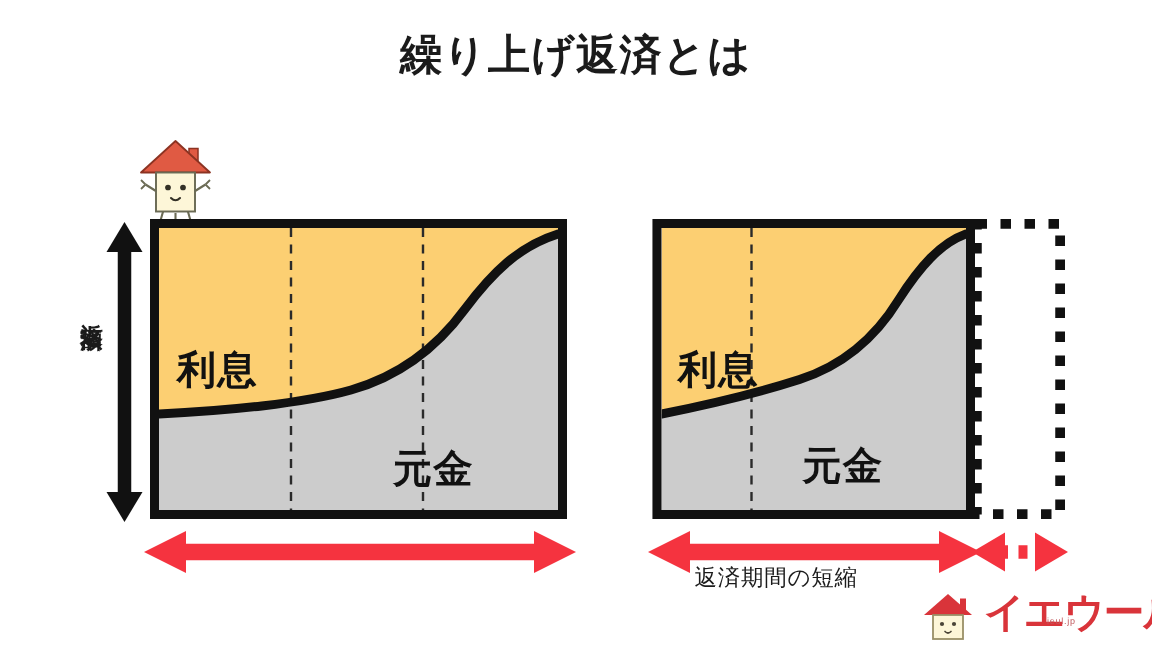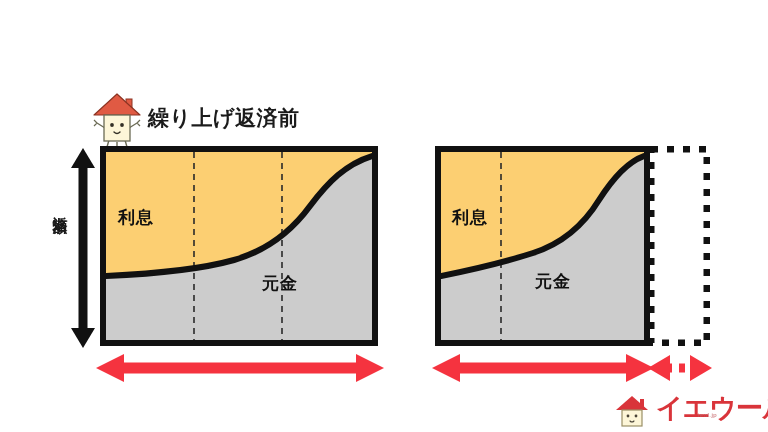--- a/index.html
+++ b/index.html
@@ -58,25 +58,26 @@
     border: 6px solid #111111;
     background: #cccccc;
     overflow: hidden;
   }
   .chart-box.left  { left: 100px; top: 146px; width: 278px; height: 200px; }
   .chart-box.right { left: 435px; top: 146px; width: 215px; height: 200px; }
   .chart-box svg { display: block; width: 100%; height: 100%; }
 
   .area-label {
     position: absolute;
-    font-size: 17px;
+    font-size: 26px;
     font-weight: bold;
     color: #111111;
     letter-spacing: 1px;
     white-space: nowrap;
+    margin-top: 23px;
   }
   .lbl-interest-left  { left: 118px; top: 206px; }
   .lbl-principal-left { left: 262px; top: 272px; }
   .lbl-interest-right { left: 452px; top: 206px; }
   .lbl-principal-right{ left: 535px; top: 270px; }
 
   
   .v-arrow {
     position: absolute;
     left: 70px;
@@ -157,20 +158,21 @@
     top: 2px;
     width: 38px;
     height: 34px;
   }
 </style>
 </head>
 <body>
 
 <div class="stage">
 
+  <div class="page-title">繰り上げ返済とは</div>
 
   <div class="house-mascot">
     <svg viewBox="0 0 58 58" width="58" height="58">
 
       <path d="M21 50 L19 57 M29 52 L29 58 M37 50 L39 57" stroke="#6b6b55" stroke-width="1.4" fill="none"></path>
 
       <path d="M17 38 L9 33 M41 38 L49 33" stroke="#6b6b55" stroke-width="1.4" fill="none"></path>
       <path d="M9 33 l-3 -3 M9 33 l-3 3 M49 33 l3 -3 M49 33 l3 3" stroke="#6b6b55" stroke-width="1.2" fill="none"></path>
 
       <rect x="38" y="9" width="6" height="11" fill="#e05a43" stroke="#8c3322" stroke-width="1"></rect>
@@ -178,21 +180,20 @@
       <path d="M29 4 L52 25 L6 25 Z" fill="#e05a43" stroke="#8c3322" stroke-width="1.2" stroke-linejoin="round"></path>
 
       <rect x="16" y="25" width="26" height="26" fill="#fdf6d8" stroke="#6b6b55" stroke-width="1.3"></rect>
 
       <circle cx="24" cy="35" r="1.9" fill="#333026"></circle>
       <circle cx="34" cy="35" r="1.9" fill="#333026"></circle>
       <path d="M26 42 q3 3 6 0" stroke="#333026" stroke-width="1.4" fill="none" stroke-linecap="round"></path>
     </svg>
   </div>
 
-  <div class="panel-title left">繰り上げ返済前</div>
 
 
   <div class="v-arrow">
     <svg viewBox="0 0 26 200" width="26" height="200">
       <line x1="13" y1="14" x2="13" y2="186" stroke="#111111" stroke-width="9"></line>
       <polygon points="13,0 25,20 1,20" fill="#111111"></polygon>
       <polygon points="13,200 25,180 1,180" fill="#111111"></polygon>
     </svg>
   </div>
 
@@ -248,20 +249,21 @@
   </div>
 
   <div class="h-arrow dotted-span">
     <svg viewBox="0 0 64 32" width="64" height="32">
       <line x1="18" y1="16" x2="46" y2="16" stroke="#f5333f" stroke-width="9" stroke-dasharray="6,7"></line>
       <polygon points="0,16 22,3 22,29" fill="#f5333f"></polygon>
       <polygon points="64,16 42,3 42,29" fill="#f5333f"></polygon>
     </svg>
   </div>
 
+  <div class="caption">返済期間の短縮</div>
 
   <div class="brand-logo">
     <div class="brand-logo-mark">
       <svg viewBox="0 0 38 34" width="38" height="34">
         <path d="M18 2 L34 16 L2 16 Z" fill="#d9343a"></path>
         <rect x="26" y="5" width="4" height="8" fill="#d9343a"></rect>
         <rect x="8" y="16" width="20" height="16" fill="#fdf6d8" stroke="#9a8f66" stroke-width="1.2"></rect>
         <circle cx="14" cy="22" r="1.4" fill="#4a4437"></circle>
         <circle cx="22" cy="22" r="1.4" fill="#4a4437"></circle>
         <path d="M16 27 q2 2 4 0" stroke="#4a4437" stroke-width="1.1" fill="none" stroke-linecap="round"></path>

